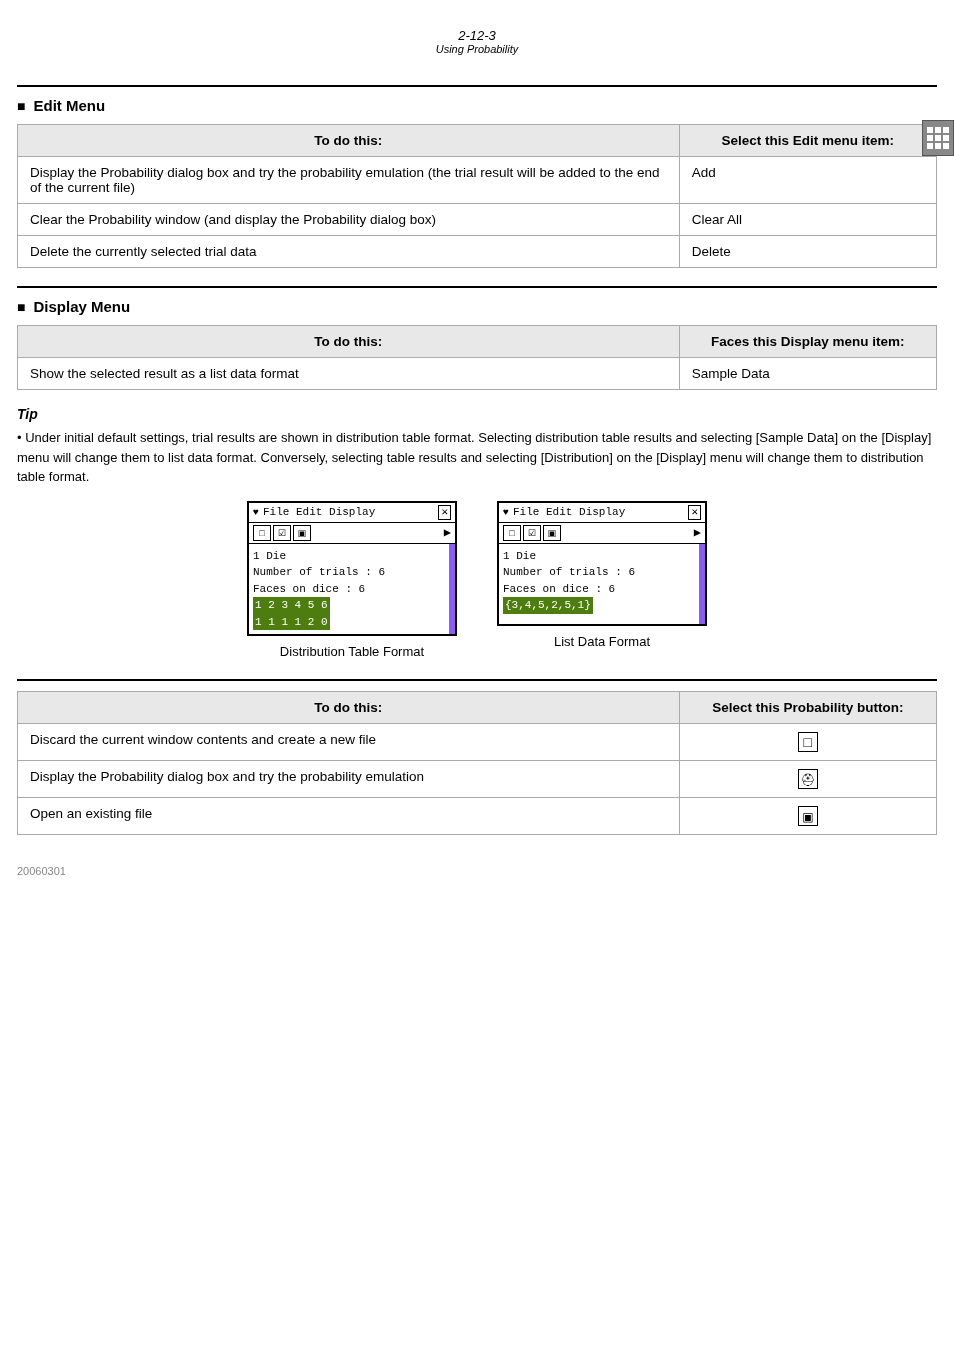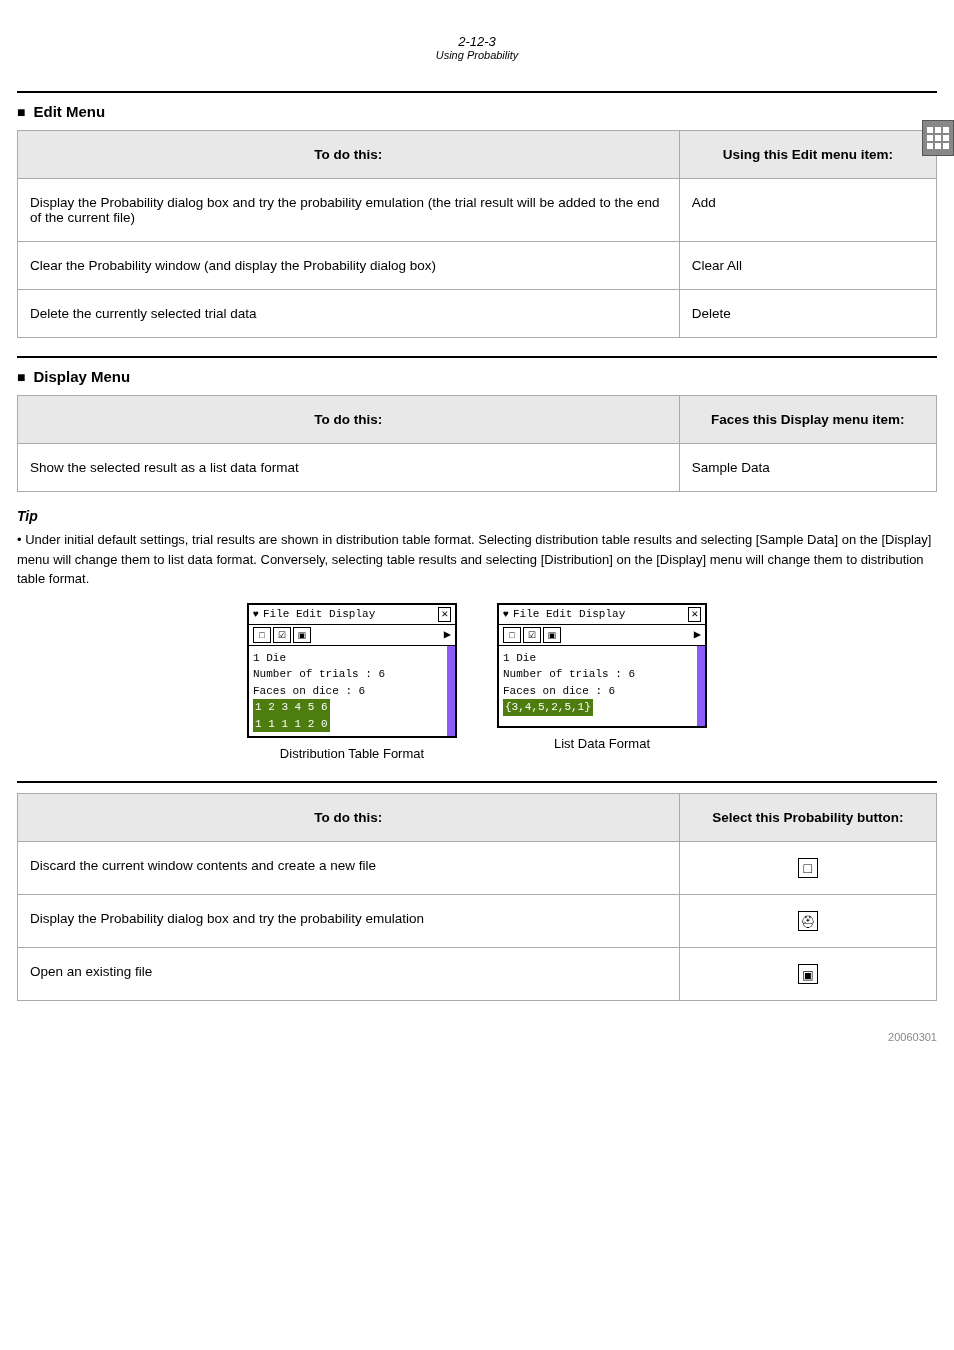--- a/index.html
+++ b/index.html
@@ -8,21 +8,21 @@
       font-size: 14px;
       background: #fff;
       color: #000;
       width: 954px;
       min-height: 1350px;
       position: relative;
     }
 
     .page-container {
       width: 920px;
-      margin: 14px auto;
+      margin: 8px auto;
       padding: 20px 0;
     }
 
     
     .page-header {
       text-align: center;
       margin-bottom: 30px;
     }
     .page-header .page-num {
       font-style: italic;
@@ -81,21 +81,21 @@
     }
 
     
     .menu-table {
       width: 100%;
       border-collapse: collapse;
       margin-bottom: 8px;
     }
     .menu-table th, .menu-table td {
       border: 1px solid #aaa;
-      padding: 16px 12px;
+      padding: 8px 12px;
       vertical-align: top;
       font-size: 13.5px;
     }
     .menu-table th {
       background: #e8e8e8;
       font-weight: bold;
       font-size: 13.5px;
     }
     .menu-table td:last-child {
       white-space: nowrap;
@@ -193,35 +193,35 @@
       font-size: 9px;
       font-family: serif;
     }
     .calc-toolbar-arrow {
       margin-left: auto;
       font-size: 12px;
     }
     .calc-content {
       padding: 4px;
       min-height: 80px;
-      border-right: 8px solid #8b5cf6;
+      border-right: 6px solid #8b5cf6;
       position: relative;
       font-size: 11px;
       line-height: 1.5;
     }
     .calc-highlighted {
       background: #4d7c0f;
       color: #fff;
       display: inline-block;
       padding: 0 2px;
     }
 
     
     .page-footer {
-      text-align: right;
+      text-align: left;
       font-size: 11px;
       color: #888;
       margin-top: 30px;
     }
   </style>
 </head>
 <body>
 
 <div class="sidebar-tab">
   <div class="grid-icon">
@@ -244,21 +244,21 @@
     <div class="page-subtitle">Using Probability</div>
   </div>
 
   <hr class="section-separator">
   <div class="section-title">Edit Menu</div>
 
   <table class="menu-table">
     <thead>
       <tr>
         <th class="col-action">To do this:</th>
-        <th class="col-select">Using this Edit menu item:</th>
+        <th class="col-select">Select this Edit menu item:</th>
       </tr>
     </thead>
     <tbody id="edit-menu-tbody">
         <tr>
     <td>Display the Probability dialog box and try the probability emulation (the trial result will be added to the end of the current file)</td>
     <td>Add</td>
   </tr>
         <tr>
     <td>Clear the Probability window (and display the Probability dialog box)</td>
     <td>Clear All</td>

